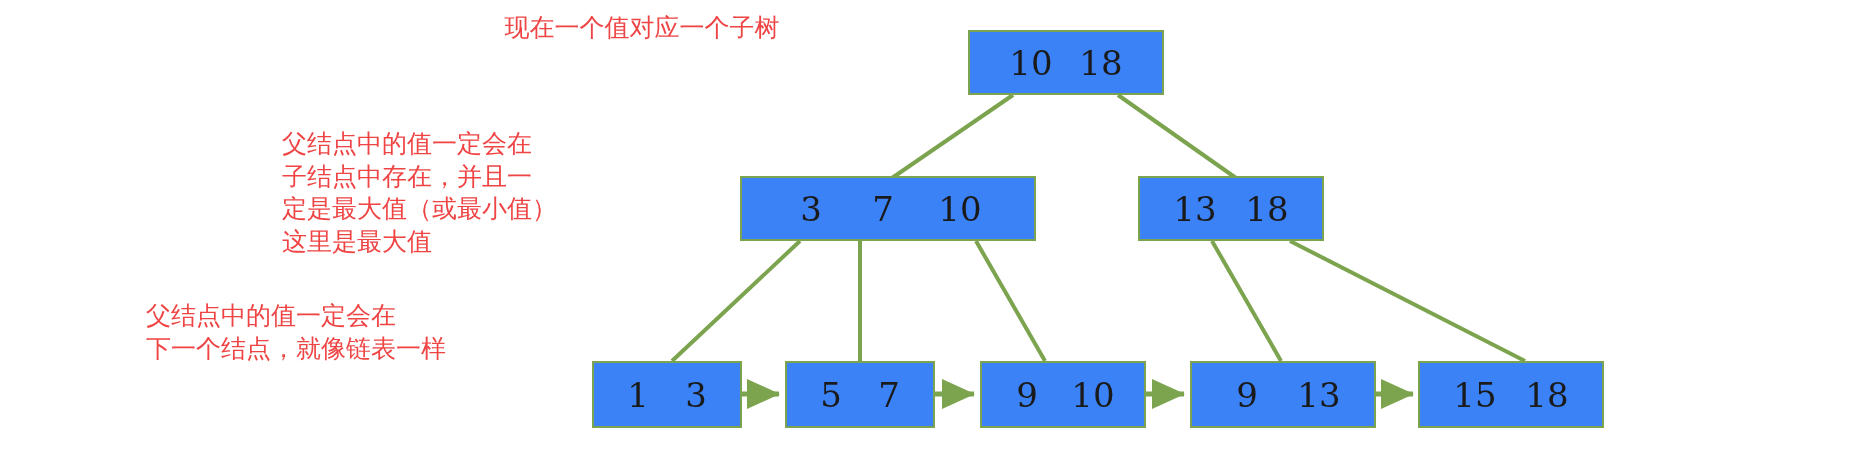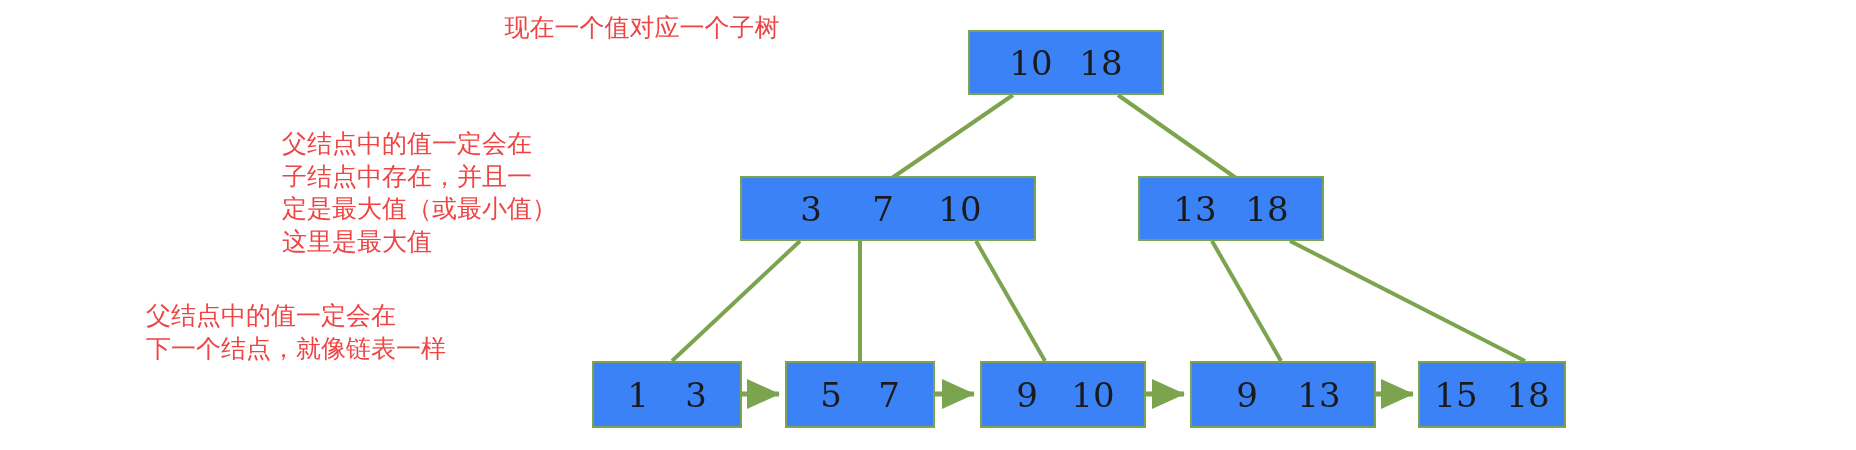--- a/index.html
+++ b/index.html
@@ -141,20 +141,20 @@
     </div>
   </div>
 
   <div class="node" style="left:1190px; top:361px; width:186px; height:67px;">
     <div class="keys">
       <span class="key" style="width:72px">9</span>
       <span class="key" style="width:72px">13</span>
     </div>
   </div>
 
-  <div class="node" style="left:1418px; top:361px; width:148px; height:67px;">
+  <div class="node" style="left:1418px; top:361px; width:186px; height:67px;">
     <div class="keys">
       <span class="key" style="width:72px">15</span>
       <span class="key" style="width:72px">18</span>
     </div>
   </div>
 
 </div>
 
 </body></html>

